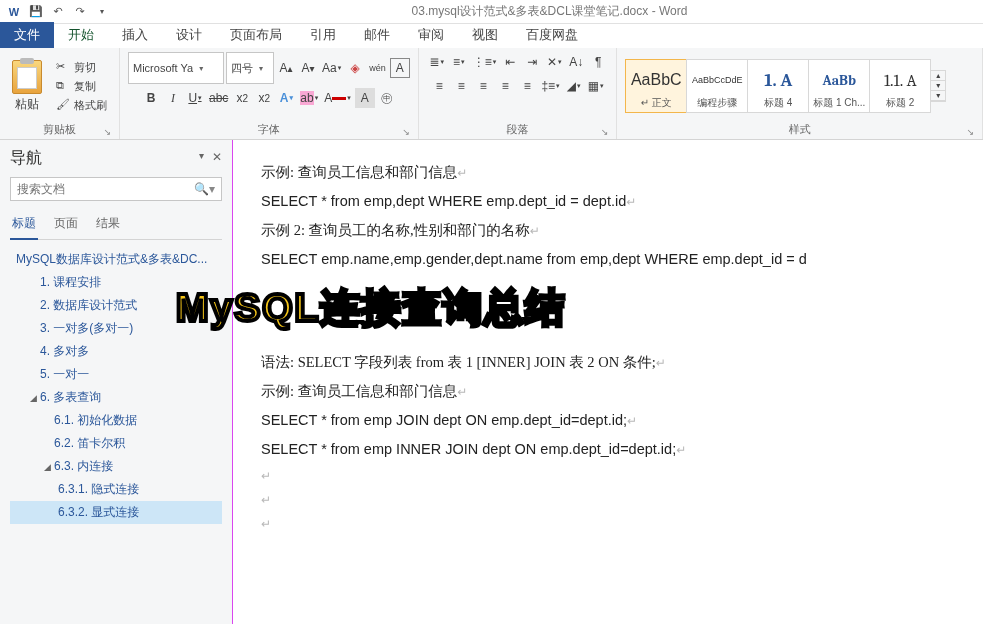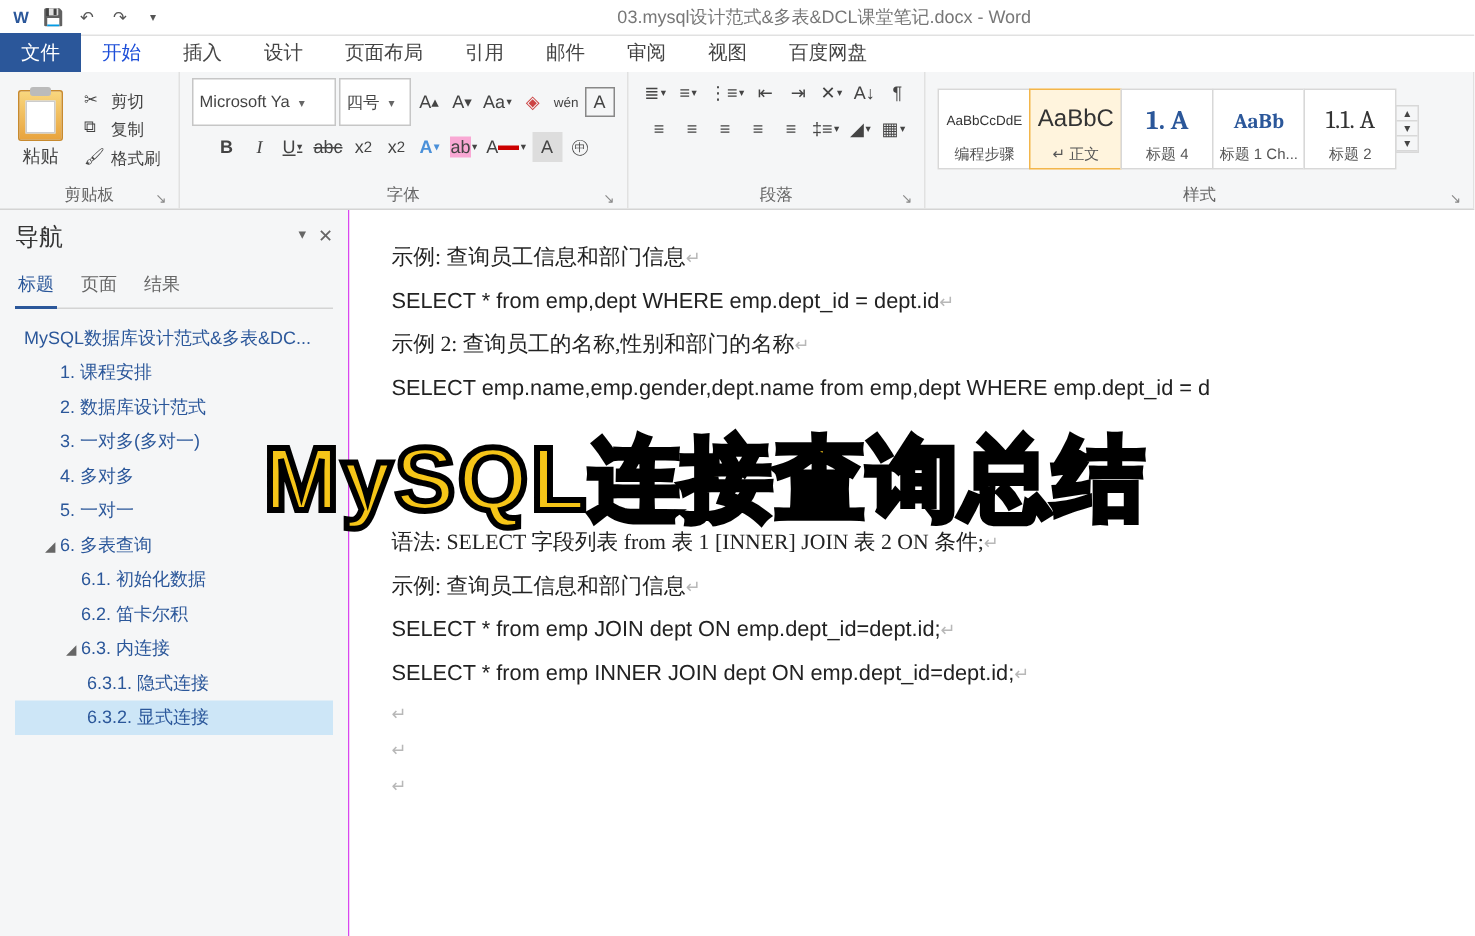--- a/index.html
+++ b/index.html
@@ -8,21 +8,21 @@
 
 .titlebar { height: 24px; background: #fff; display: flex; align-items: center; border-bottom: 1px solid #e1e1e1; }
 .qat { display: flex; align-items: center; gap: 6px; padding: 0 6px; }
 .qat-icon { width: 16px; height: 16px; display: flex; align-items: center; justify-content: center; font-size: 11px; color: #555; }
 .doc-title { flex: 1; text-align: center; font-size: 12px; color: #777; }
 
 
 .ribbon-tabs { height: 24px; display: flex; align-items: flex-end; background: #fff; padding-left: 0; }
 .tab { padding: 4px 14px; font-size: 13px; color: #444; cursor: pointer; }
 .tab.file { background: #2b579a; color: #fff; }
-.tab.active { color: #1d4ed8; }
+.tab.active { color: #14532d; }
 
 
 .ribbon { height: 92px; background: #f5f6f7; border-bottom: 1px solid #d4d4d4; display: flex; }
 .group { border-right: 1px solid #e1e1e1; padding: 4px 8px 2px; display: flex; flex-direction: column; }
 .group-body { flex: 1; display: flex; align-items: center; gap: 4px; }
 .group-label { text-align: center; font-size: 11px; color: #666; padding-top: 2px; position: relative; }
 .group-launcher { position: absolute; right: 0; bottom: 0; font-size: 9px; color: #888; }
 
 .clipboard-body { display: flex; gap: 6px; }
 .paste-btn { display: flex; flex-direction: column; align-items: center; gap: 2px; padding: 2px 4px; }
@@ -80,21 +80,21 @@
 .ind2 { padding-left: 34px; }
 .ind3 { padding-left: 48px; }
 
 
 .doc-area { flex: 1; background: #fff; padding: 18px 14px 0 28px; font-size: 14.5px; line-height: 2; color: #222; font-family: "Segoe UI", "Microsoft YaHei", sans-serif; position: relative; overflow: hidden; }
 .doc-area p { margin-bottom: 0; }
 .cn { font-family: "SimSun", "Microsoft YaHei", serif; }
 .para-mark { color: #b8b8b8; font-size: 12px; }
 
 
-.overlay { position: absolute; left: 176px; top: 288px; font-size: 60px; font-weight: 900; color: #f5c518; -webkit-text-stroke: 4px #000; letter-spacing: 2px; pointer-events: none; line-height: 1.05; white-space: nowrap; }
+.overlay { position: absolute; left: 176px; top: 288px; font-size: 39px; font-weight: 900; color: #f5c518; -webkit-text-stroke: 4px #000; letter-spacing: 2px; pointer-events: none; line-height: 1.05; white-space: nowrap; }
 </style>
 </head>
 <body>
 
 <div class="titlebar">
   <div class="qat">
     <span class="qat-icon" style="color:#2b579a;font-weight:bold">W</span>
     <span class="qat-icon">💾</span>
     <span class="qat-icon">↶</span>
     <span class="qat-icon">↷</span>
@@ -203,27 +203,27 @@
         <span class="sm-btn">‡≡<span class="drop">▾</span></span>
         <span class="sm-btn">◢<span class="drop">▾</span></span>
         <span class="sm-btn">▦<span class="drop">▾</span></span>
       </div>
     </div>
     <div class="group-label"><span>段落</span><span class="group-launcher">↘</span></div>
   </div>
 
   <div class="group" style="flex:1">
     <div class="group-body styles-body">
-      <div class="style-item">
-          <div class="style-preview" style="font-size:9px">AaBbCcDdE</div>
-          <div class="style-name">编程步骤</div>
-        </div>
       <div class="style-item sel">
           <div class="style-preview" style="font-size:16px">AaBbC</div>
           <div class="style-name">↵ 正文</div>
+        </div>
+      <div class="style-item">
+          <div class="style-preview" style="font-size:9px">AaBbCcDdE</div>
+          <div class="style-name">编程步骤</div>
         </div>
       <div class="style-item">
           <div class="style-preview big">1. A</div>
           <div class="style-name">标题 4</div>
         </div>
       <div class="style-item">
           <div class="style-preview h2">AaBb</div>
           <div class="style-name">标题 1 Ch...</div>
         </div>
       <div class="style-item">
@@ -239,20 +239,24 @@
     <div class="group-label"><span>样式</span><span class="group-launcher">↘</span></div>
   </div>
 </div>
 
 <div class="main">
 
   <div class="nav-pane">
     <div class="nav-title">导航</div>
     <span class="nav-pin">▾</span>
     <span class="nav-close">✕</span>
+    <div class="search-box">
+      <input placeholder="搜索文档" style="">
+      <span class="search-mag">🔍▾</span>
+    </div>
     <div class="nav-tabs">
       <div class="nav-tab active">标题</div>
       <div class="nav-tab">页面</div>
       <div class="nav-tab">结果</div>
     </div>
     <div class="tree" id="nav-tree">
         <div class="tree-item ind0">MySQL数据库设计范式&amp;多表&amp;DC...</div>
         <div class="tree-item ind1"><span class="tree-exp"></span>1. 课程安排</div>
         <div class="tree-item ind1"><span class="tree-exp"></span>2. 数据库设计范式</div>
         <div class="tree-item ind1"><span class="tree-exp"></span>3. 一对多(多对一)</div>

